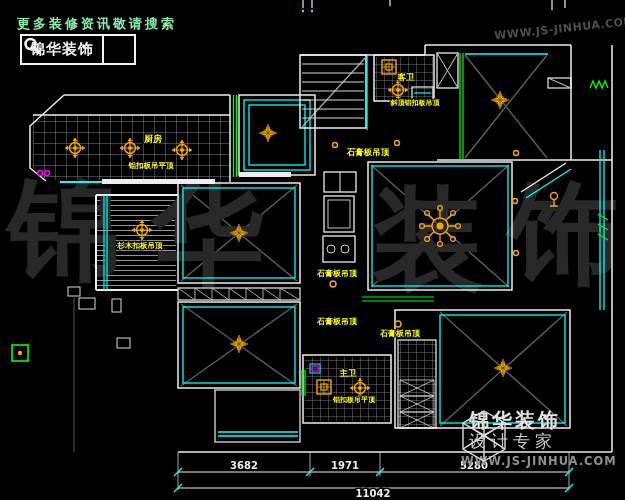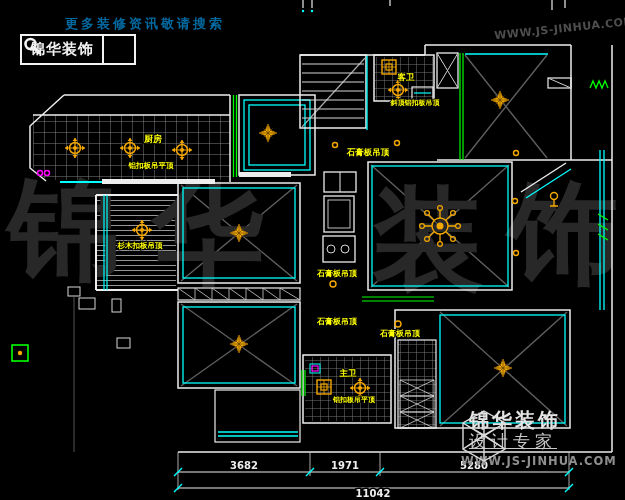--- a/index.html
+++ b/index.html
@@ -1,35 +1,35 @@
 <!DOCTYPE html>
 <html><head>
 <meta charset="utf-8">
 <style>
   html,body{margin:0;padding:0;background:#000;}
   #screen{position:relative;width:625px;height:500px;background:#000;overflow:hidden;
           font-family:"DejaVu Sans","Liberation Sans",sans-serif;}
   
-  .tagline{position:absolute;left:17px;top:15px;color:#0369a1;font-size:13px;font-weight:bold;
-           letter-spacing:3px;white-space:nowrap;margin-left:48px;}
+  .tagline{position:absolute;left:17px;top:15px;color:#86efac;font-size:13px;font-weight:bold;
+           letter-spacing:3px;white-space:nowrap;}
   .search-box{position:absolute;left:20px;top:34px;width:112px;height:27px;border:2px solid #f2f2f2;
               display:flex;align-items:stretch;}
   .search-brand{flex:1;display:flex;align-items:center;justify-content:center;color:#f2f2f2;
                 font-size:15px;font-weight:bold;letter-spacing:1px;white-space:nowrap;}
   .search-sep{width:2px;background:#f2f2f2;}
   .search-iconcell{width:30px;display:flex;align-items:center;justify-content:center;}
   
   .wm-url-top{position:absolute;left:494px;top:22px;width:140px;color:#4e4e4e;font-size:11px;
               font-weight:bold;letter-spacing:0.5px;transform:rotate(-6deg);white-space:nowrap;}
   
   .logo-block{position:absolute;left:461px;top:410px;width:164px;}
   .logo-row{display:flex;align-items:center;}
   .logo-texts{margin-left:8px;}
   .logo-brand{color:#e4e4e4;font-size:20px;font-weight:bold;letter-spacing:3px;line-height:21px;white-space:nowrap;}
-  .logo-sub{color:#c8c8c8;font-size:17px;letter-spacing:5px;line-height:20px;white-space:nowrap;text-decoration:underline;}
+  .logo-sub{color:#c8c8c8;font-size:17px;letter-spacing:5px;line-height:20px;white-space:nowrap;}
   .logo-url{color:#8f8f8f;font-size:11.5px;font-weight:bold;letter-spacing:1px;margin-top:3px;white-space:nowrap;}
   
   svg{position:absolute;left:0;top:0;}
   svg text{font-family:"DejaVu Sans","Liberation Sans",sans-serif;}
   .lbl{fill:#ffff00;font-weight:bold;paint-order:stroke;stroke:#000;stroke-width:2px;}
   .dim{fill:#eeeeee;paint-order:stroke;stroke:#000;stroke-width:3px;font-weight:bold;}
   .wmchar{fill:#282828;font-weight:bold;}
 </style>
 </head>
 <body>

